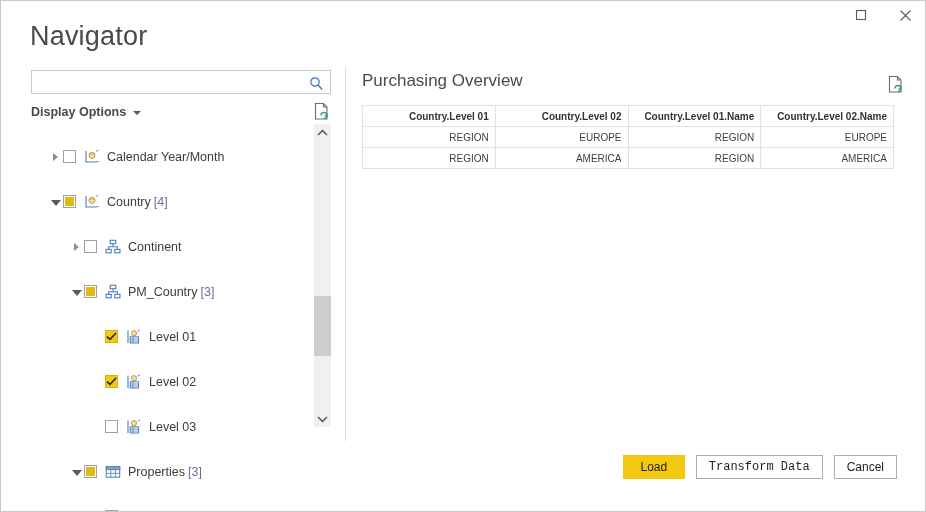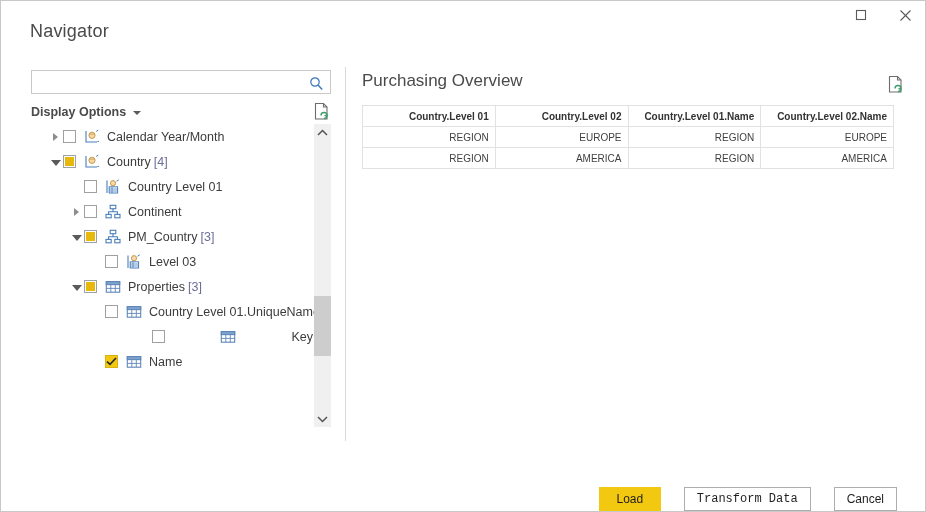--- a/index.html
+++ b/index.html
@@ -25,21 +25,21 @@
   }
   .winbtn {
     width: 44px; height: 28px;
     display: flex; align-items: center; justify-content: center;
     background: transparent; border: none; padding: 0;
   }
   .winbtn svg { display: block; }
 
   .apptitle {
     position: absolute; left: 29px; top: 20px;
-    font-size: 18px; font-weight: 400; color: #4a4a4a;
+    font-size: 27px; font-weight: 400; color: #4a4a4a;
     letter-spacing: .2px;
     font-family: "Liberation Sans", sans-serif;
   }
 
   
   .leftpanel { position: absolute; left: 30px; top: 69px; width: 300px; }
   .searchbox {
     position: relative;
     width: 300px; height: 24px;
     border: 1px solid #c9c9c9; background: #fff;
@@ -75,20 +75,21 @@
   
   .treewrap {
     position: absolute; left: 30px; top: 123px;
     width: 300px; height: 320px;
   }
   .tree { position: absolute; left: 0; top: 0; width: 282px; }
   .trow {
     display: flex; align-items: center;
     height: 25px; padding-left: 0;
     white-space: nowrap;
+    margin-top: 20px;
   }
   .expander {
     width: 15px; height: 25px; flex: 0 0 15px;
     display: flex; align-items: center; justify-content: center;
   }
   .tri-collapsed {
     width: 0; height: 0;
     border-top: 4px solid transparent;
     border-bottom: 4px solid transparent;
     border-left: 5px solid #8d8d8d;
@@ -168,22 +169,22 @@
     overflow: hidden;
     white-space: nowrap;
   }
   table.preview th { font-weight: bold; color: #333; background: #fff; }
   table.preview td { color: #3f3f3f; }
 
   
   .footer {
     position: absolute; left: 0; bottom: 0;
     width: 926px; height: 56px;
-    display: flex; align-items: flex-end; justify-content: flex-end;
-    padding-right: 30px; gap: 23px;
+    display: flex; align-items: flex-start; justify-content: flex-end;
+    padding-right: 30px; gap: 11px;
   }
   .btn {
     height: 24px; min-width: 62px;
     font-size: 12px; color: #1e1e1e;
     border: 1px solid #adadad; background: #fff;
     font-family: "Liberation Sans", sans-serif;
     padding: 0 12px; cursor: pointer;
     display: flex; align-items: center; justify-content: center;
   }
   .btn.primary { background: #f2c811; border-color: #f2c811; color: #1e1e1e; }
@@ -264,65 +265,89 @@
       <path d="M12.2 2.4 l2 -1.2" stroke="#4a7ebb" stroke-width="1" fill="none"></path>
       <path d="M13.3 12.5 l1.6 0" stroke="#4a7ebb" stroke-width="1" fill="none"></path>
       <circle cx="8" cy="6.3" r="3.1" fill="#f6d9a6" stroke="#c99a4e" stroke-width="1"></circle>
       <path d="M5.4 5.2 h5.2" stroke="#c99a4e" stroke-width=".8" fill="none"></path>
     </svg>
           </span>
           <span class="tlabel">Country</span>
           <span class="tcount">[4]</span>
         </div>
         <div class="trow" style="padding-left: 38px;">
-          <span class="expander"></span>
+          <span class="expander">
+            <span class="tri-collapsed"></span>
+          </span>
           <span class="cbx "></span>
+          <span class="ticon">
+            <svg width="16" height="16" viewBox="0 0 16 16">
+      <rect x="5.2" y="1.3" width="5.6" height="3.4" fill="#fff" stroke="#4a7ebb" stroke-width="1.1"></rect>
+      <rect x="1" y="10.4" width="5.2" height="3.4" fill="#fff" stroke="#4a7ebb" stroke-width="1.1"></rect>
+      <rect x="9.8" y="10.4" width="5.2" height="3.4" fill="#fff" stroke="#4a7ebb" stroke-width="1.1"></rect>
+      <path d="M8 4.7 v3.1 M3.6 10.4 v-2.6 h8.8 v2.6" fill="none" stroke="#4a7ebb" stroke-width="1.1"></path>
+    </svg>
+          </span>
+          <span class="tlabel">Continent</span>
+        </div>
+        <div class="trow" style="padding-left: 38px;">
+          <span class="expander">
+            <span class="tri-expanded"></span>
+          </span>
+          <span class="cbx partial"></span>
+          <span class="ticon">
+            <svg width="16" height="16" viewBox="0 0 16 16">
+      <rect x="5.2" y="1.3" width="5.6" height="3.4" fill="#fff" stroke="#4a7ebb" stroke-width="1.1"></rect>
+      <rect x="1" y="10.4" width="5.2" height="3.4" fill="#fff" stroke="#4a7ebb" stroke-width="1.1"></rect>
+      <rect x="9.8" y="10.4" width="5.2" height="3.4" fill="#fff" stroke="#4a7ebb" stroke-width="1.1"></rect>
+      <path d="M8 4.7 v3.1 M3.6 10.4 v-2.6 h8.8 v2.6" fill="none" stroke="#4a7ebb" stroke-width="1.1"></path>
+    </svg>
+          </span>
+          <span class="tlabel">PM_Country</span>
+          <span class="tcount">[3]</span>
+        </div>
+        <div class="trow" style="padding-left: 59px;">
+          <span class="expander"></span>
+          <span class="cbx checked">
+            <svg class="tick" viewBox="0 0 11 9">
+              <polyline points="1,4.6 4,7.4 10,1" fill="none" stroke="#2b2b2b" stroke-width="1.7"></polyline>
+            </svg>
+          </span>
           <span class="ticon">
             <svg width="16" height="16" viewBox="0 0 16 16">
       <path d="M2 1.5 v12.5" fill="none" stroke="#4a7ebb" stroke-width="1.1"></path>
       <path d="M11.6 2.2 l2.2 -1.3" stroke="#4a7ebb" stroke-width="1" fill="none"></path>
       <circle cx="8" cy="4.2" r="2.6" fill="#f6d9a6" stroke="#c99a4e" stroke-width="1"></circle>
       <rect x="4.2" y="7.8" width="8.4" height="6.2" fill="#fff" stroke="#4a7ebb" stroke-width="1"></rect>
       <line x1="4.2" y1="10" x2="12.6" y2="10" stroke="#4a7ebb" stroke-width=".8"></line>
       <line x1="4.2" y1="12" x2="12.6" y2="12" stroke="#4a7ebb" stroke-width=".8"></line>
       <line x1="7" y1="7.8" x2="7" y2="14" stroke="#4a7ebb" stroke-width=".8"></line>
     </svg>
           </span>
-          <span class="tlabel">Country Level 01</span>
-        </div>
-        <div class="trow" style="padding-left: 38px;">
-          <span class="expander">
-            <span class="tri-collapsed"></span>
-          </span>
-          <span class="cbx "></span>
-          <span class="ticon">
-            <svg width="16" height="16" viewBox="0 0 16 16">
-      <rect x="5.2" y="1.3" width="5.6" height="3.4" fill="#fff" stroke="#4a7ebb" stroke-width="1.1"></rect>
-      <rect x="1" y="10.4" width="5.2" height="3.4" fill="#fff" stroke="#4a7ebb" stroke-width="1.1"></rect>
-      <rect x="9.8" y="10.4" width="5.2" height="3.4" fill="#fff" stroke="#4a7ebb" stroke-width="1.1"></rect>
-      <path d="M8 4.7 v3.1 M3.6 10.4 v-2.6 h8.8 v2.6" fill="none" stroke="#4a7ebb" stroke-width="1.1"></path>
-    </svg>
-          </span>
-          <span class="tlabel">Continent</span>
-        </div>
-        <div class="trow" style="padding-left: 38px;">
-          <span class="expander">
-            <span class="tri-expanded"></span>
-          </span>
-          <span class="cbx partial"></span>
-          <span class="ticon">
-            <svg width="16" height="16" viewBox="0 0 16 16">
-      <rect x="5.2" y="1.3" width="5.6" height="3.4" fill="#fff" stroke="#4a7ebb" stroke-width="1.1"></rect>
-      <rect x="1" y="10.4" width="5.2" height="3.4" fill="#fff" stroke="#4a7ebb" stroke-width="1.1"></rect>
-      <rect x="9.8" y="10.4" width="5.2" height="3.4" fill="#fff" stroke="#4a7ebb" stroke-width="1.1"></rect>
-      <path d="M8 4.7 v3.1 M3.6 10.4 v-2.6 h8.8 v2.6" fill="none" stroke="#4a7ebb" stroke-width="1.1"></path>
-    </svg>
-          </span>
-          <span class="tlabel">PM_Country</span>
-          <span class="tcount">[3]</span>
+          <span class="tlabel">Level 01</span>
+        </div>
+        <div class="trow" style="padding-left: 59px;">
+          <span class="expander"></span>
+          <span class="cbx checked">
+            <svg class="tick" viewBox="0 0 11 9">
+              <polyline points="1,4.6 4,7.4 10,1" fill="none" stroke="#2b2b2b" stroke-width="1.7"></polyline>
+            </svg>
+          </span>
+          <span class="ticon">
+            <svg width="16" height="16" viewBox="0 0 16 16">
+      <path d="M2 1.5 v12.5" fill="none" stroke="#4a7ebb" stroke-width="1.1"></path>
+      <path d="M11.6 2.2 l2.2 -1.3" stroke="#4a7ebb" stroke-width="1" fill="none"></path>
+      <circle cx="8" cy="4.2" r="2.6" fill="#f6d9a6" stroke="#c99a4e" stroke-width="1"></circle>
+      <rect x="4.2" y="7.8" width="8.4" height="6.2" fill="#fff" stroke="#4a7ebb" stroke-width="1"></rect>
+      <line x1="4.2" y1="10" x2="12.6" y2="10" stroke="#4a7ebb" stroke-width=".8"></line>
+      <line x1="4.2" y1="12" x2="12.6" y2="12" stroke="#4a7ebb" stroke-width=".8"></line>
+      <line x1="7" y1="7.8" x2="7" y2="14" stroke="#4a7ebb" stroke-width=".8"></line>
+    </svg>
+          </span>
+          <span class="tlabel">Level 02</span>
         </div>
         <div class="trow" style="padding-left: 59px;">
           <span class="expander"></span>
           <span class="cbx "></span>
           <span class="ticon">
             <svg width="16" height="16" viewBox="0 0 16 16">
       <path d="M2 1.5 v12.5" fill="none" stroke="#4a7ebb" stroke-width="1.1"></path>
       <path d="M11.6 2.2 l2.2 -1.3" stroke="#4a7ebb" stroke-width="1" fill="none"></path>
       <circle cx="8" cy="4.2" r="2.6" fill="#f6d9a6" stroke="#c99a4e" stroke-width="1"></circle>
       <rect x="4.2" y="7.8" width="8.4" height="6.2" fill="#fff" stroke="#4a7ebb" stroke-width="1"></rect>

